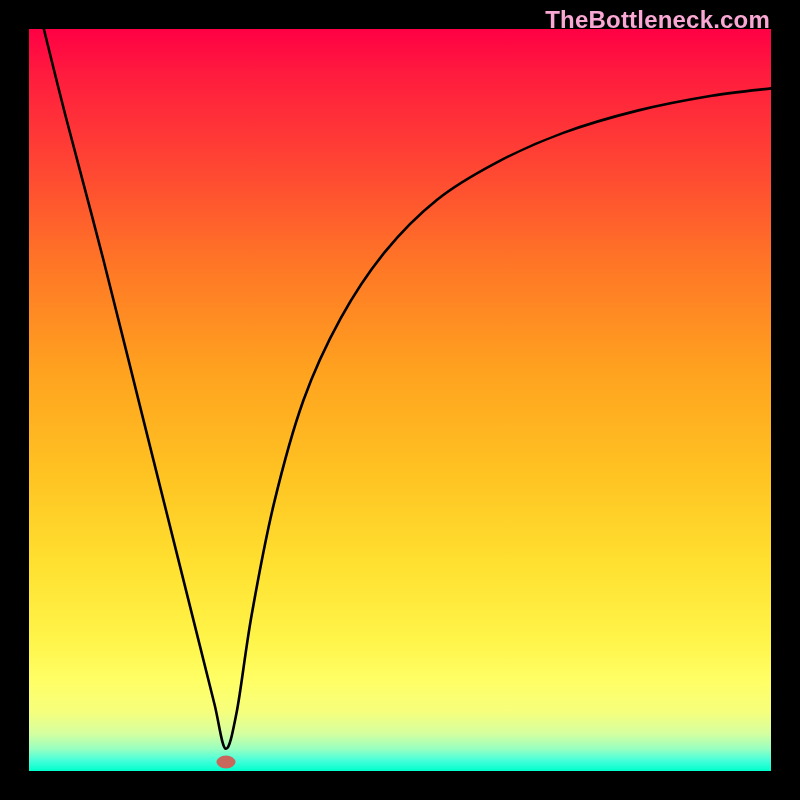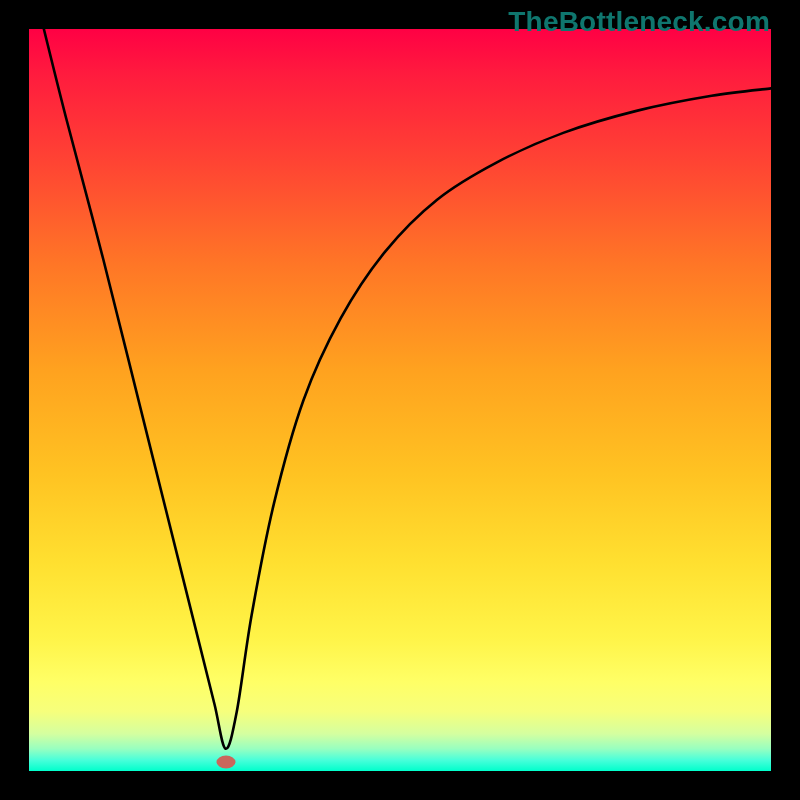--- a/index.html
+++ b/index.html
@@ -24,23 +24,23 @@
       #d4ffa0 95%,
       #98ffc0 97%,
       #4affda 98.5%,
       #00ffcc 100%);
   }
   .watermark {
     position: absolute;
     top: 6px;
     right: 30px;
     font-family: Arial, Helvetica, sans-serif;
-    font-size: 28px;
+    font-size: 24px;
     font-weight: bold;
-    color: #0f766e;
+    color: #f9a8d4;
     letter-spacing: 0.2px;
   }
   .curve-svg {
     position: absolute;
     left: 29px;
     top: 29px;
     width: 742px;
     height: 742px;
     pointer-events: none;
   }

